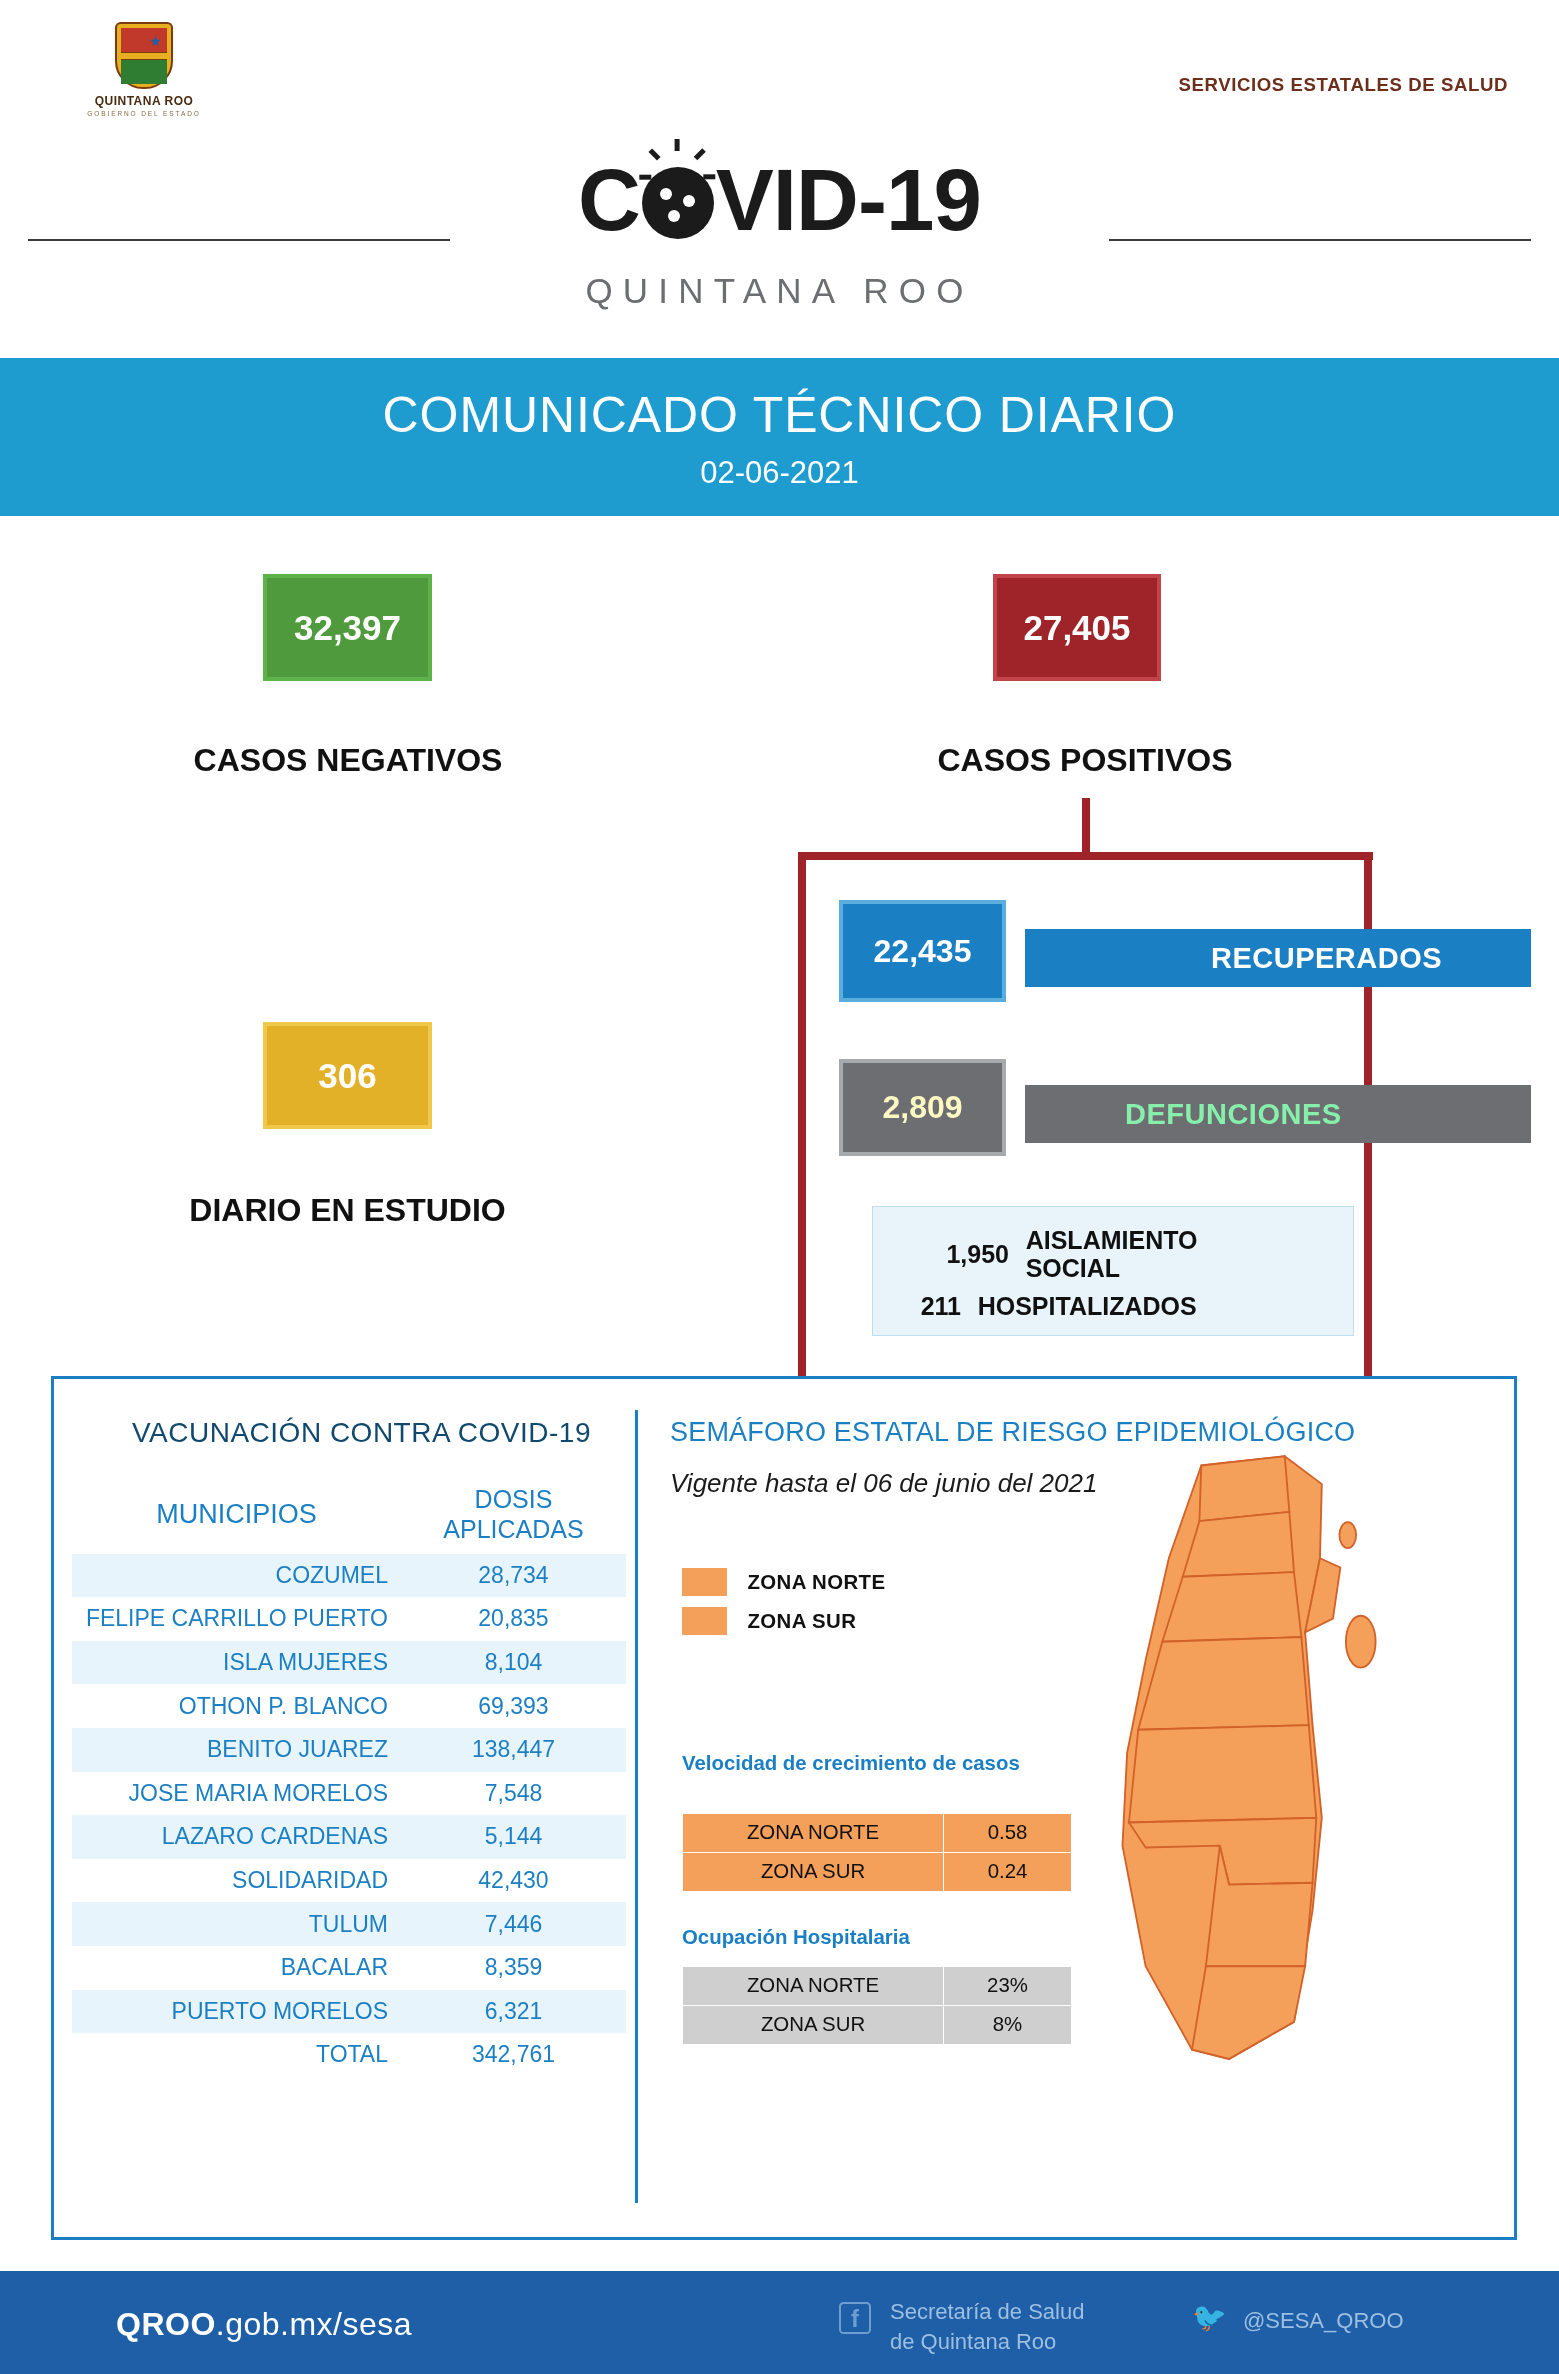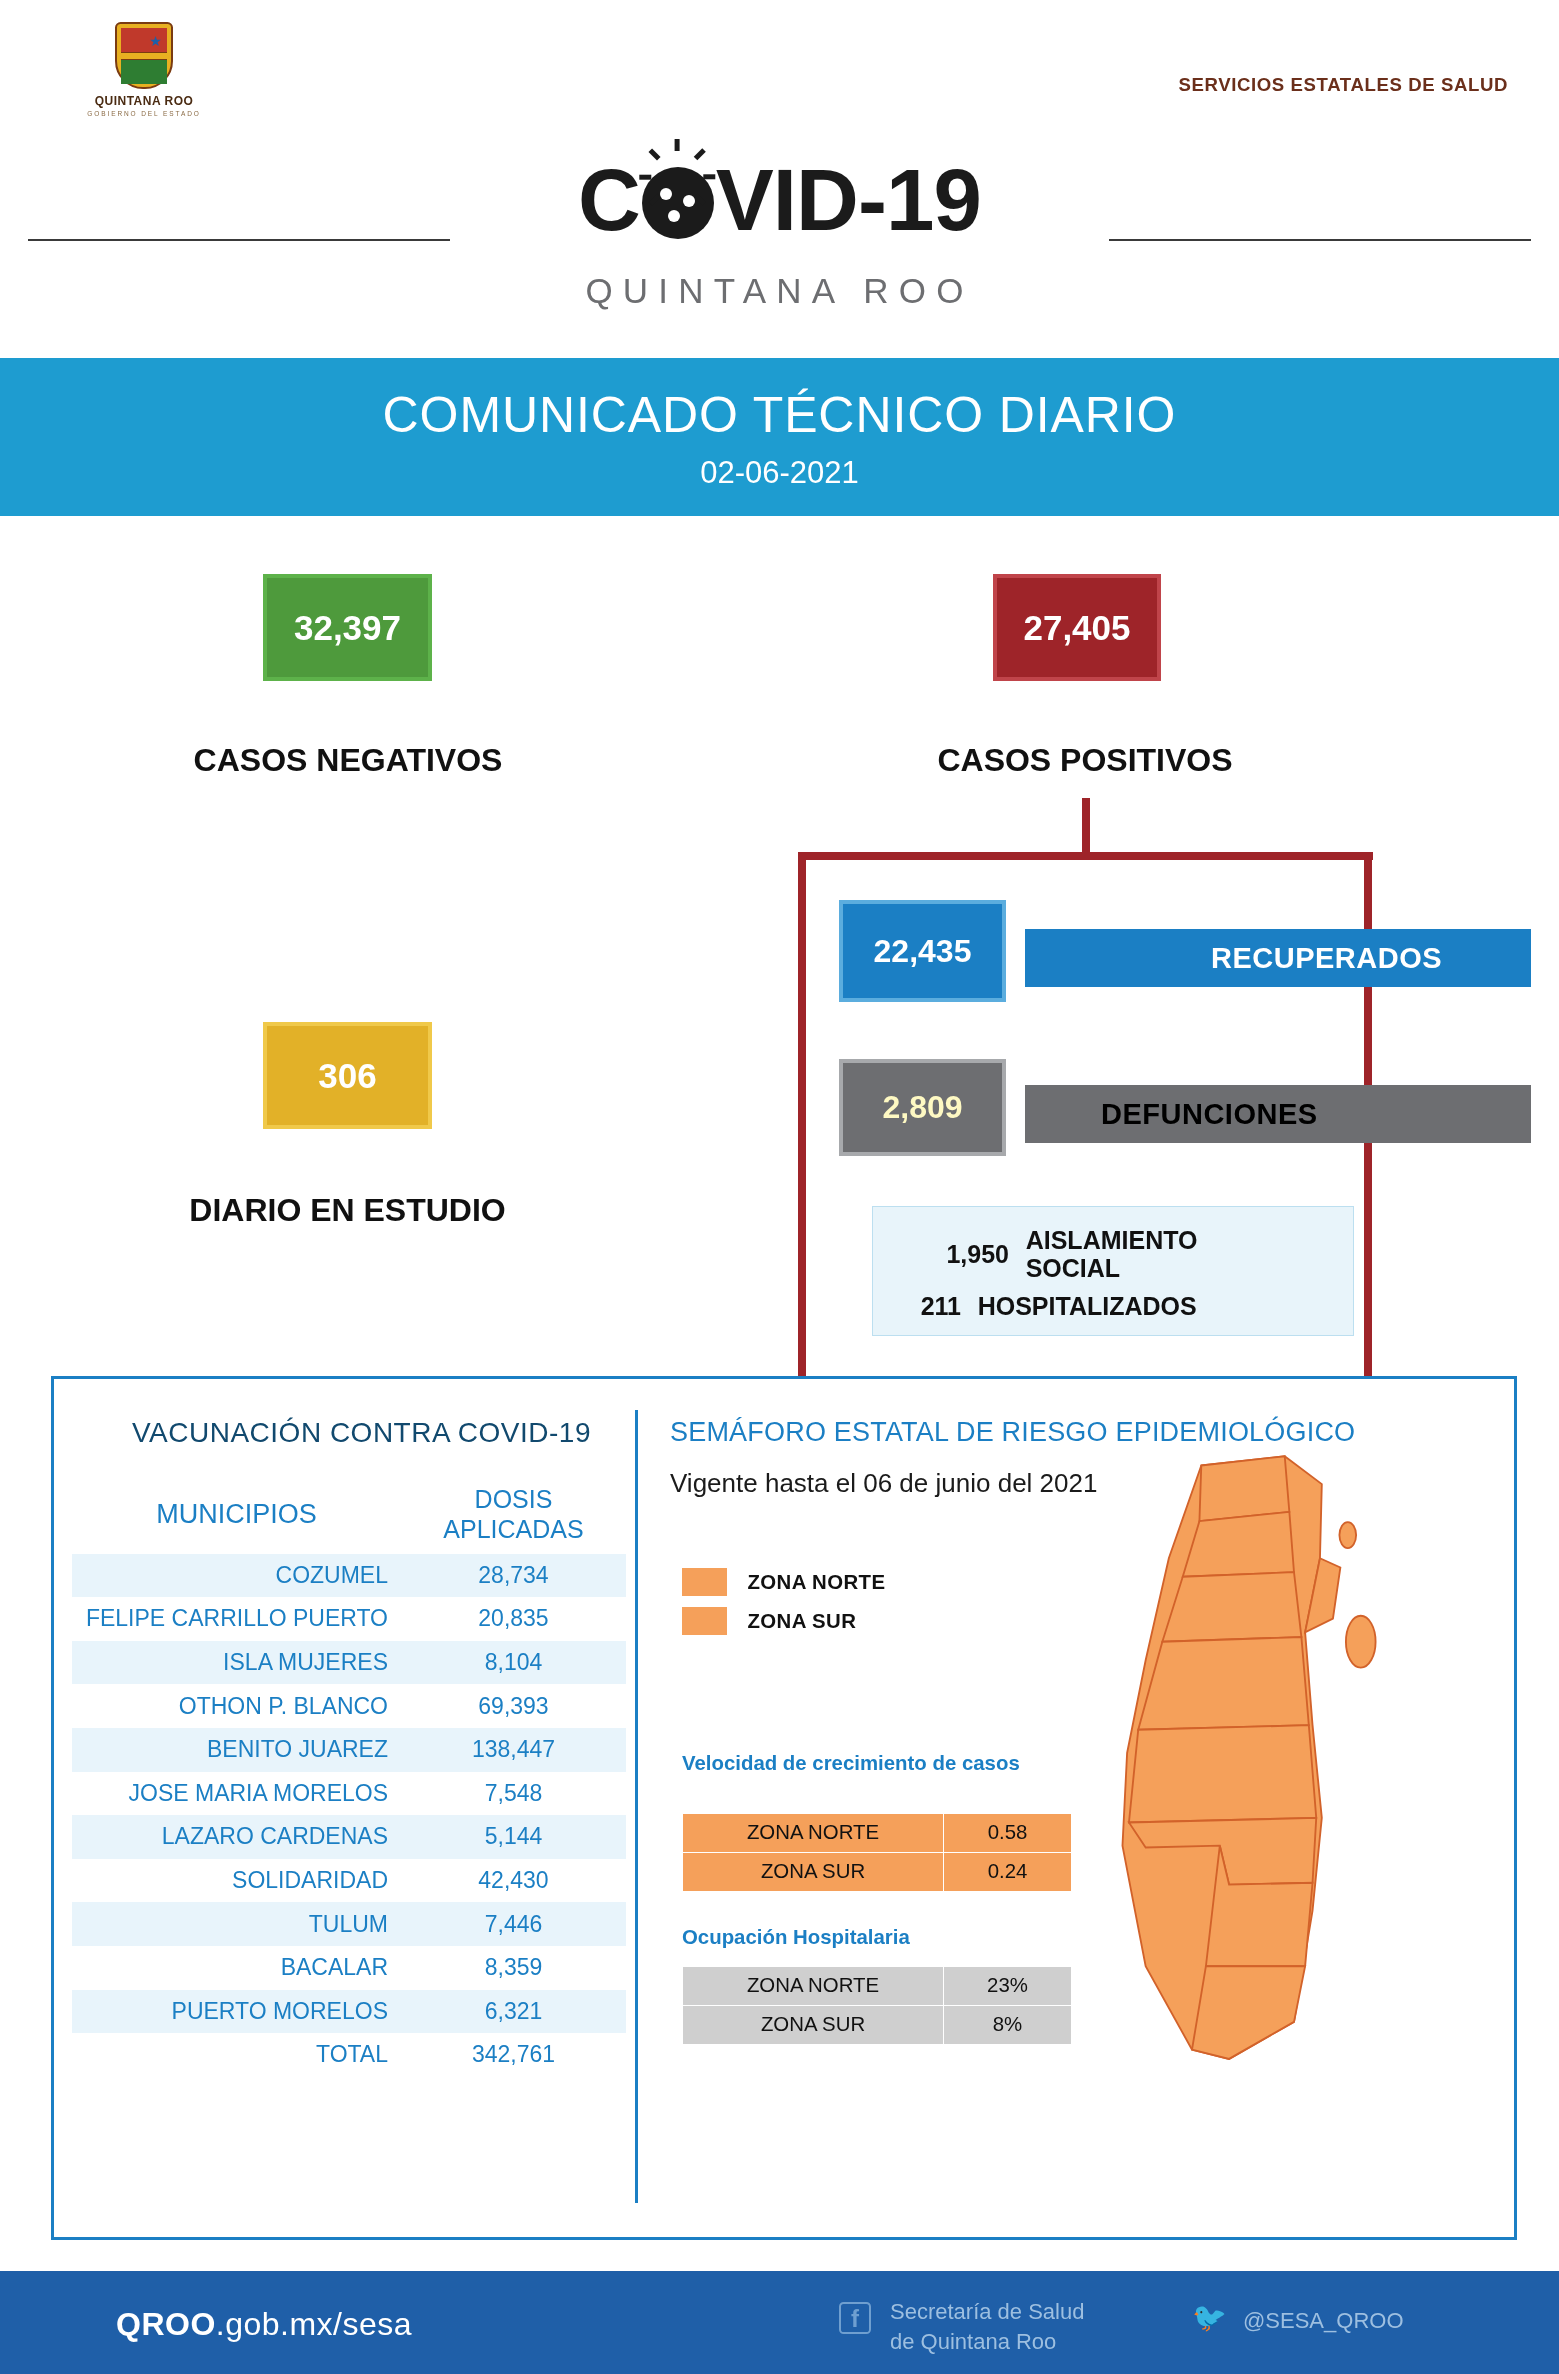--- a/index.html
+++ b/index.html
@@ -84,21 +84,21 @@
   .pos-label{position:absolute;left:890px;top:742px;width:390px;text-align:center;font-size:32px;font-weight:bold;color:#111;}
   .study-box{left:263px;top:1022px;width:169px;height:107px;background:#e2b128;border:4.6px solid #f0c94a;font-size:35px;}
   .study-label{position:absolute;left:148px;top:1192px;width:399px;text-align:center;font-size:32px;font-weight:bold;color:#111;}
 
   
   .conn-v{position:absolute;background:#9e2429;width:8.3px;}
   .conn-h{position:absolute;background:#9e2429;height:8.3px;}
 
   .rec-bar{position:absolute;left:1025px;top:929px;width:506px;height:58px;background:#1b7fc4;color:#fff;font-weight:bold;font-size:29px;display:flex;align-items:center;padding-left:186px;box-sizing:border-box;letter-spacing:0.5px;}
   .rec-box{position:absolute;left:839px;top:900px;width:167px;height:102px;background:#1b7fc4;border:4.6px solid #5badde;box-sizing:border-box;display:flex;align-items:center;justify-content:center;color:#fff;font-weight:bold;font-size:32px;}
-  .def-bar{position:absolute;left:1025px;top:1085px;width:506px;height:58px;background:#6d6e71;color:#000000;font-weight:bold;font-size:29px;display:flex;align-items:center;padding-left:76px;box-sizing:border-box;letter-spacing:0.5px;}
+  .def-bar{position:absolute;left:1025px;top:1085px;width:506px;height:58px;background:#6d6e71;color:#86efac;font-weight:bold;font-size:29px;display:flex;align-items:center;padding-left:100px;box-sizing:border-box;letter-spacing:0.5px;}
   .def-box{position:absolute;left:839px;top:1059px;width:167px;height:97px;background:#6d6e71;border:4.6px solid #a7a9ac;box-sizing:border-box;display:flex;align-items:center;justify-content:center;color:#fef9c3;font-weight:bold;font-size:32px;}
 
   .detail-box{position:absolute;left:872px;top:1206px;width:482px;height:130px;background:#e8f4fa;border:1.9px solid #bcdff0;box-sizing:border-box;}
   .detail-row{position:absolute;display:flex;align-items:center;}
   .detail-num{font-size:25px;font-weight:bold;color:#111;width:88px;text-align:right;}
   .detail-txt{font-size:25px;font-weight:bold;color:#111;margin-left:16.7px;line-height:1.15;}
 
   
   .panel{
     position:absolute;left:51px;top:1376px;width:1466px;height:864px;
@@ -109,21 +109,21 @@
   .vac-title{position:absolute;left:88px;top:1417px;width:547px;text-align:center;font-size:28px;color:#11496e;letter-spacing:0.5px;}
   .vac-table{position:absolute;left:72px;top:1475px;width:554px;border-collapse:collapse;}
   .vac-table th{color:#1b7fc4;font-size:25px;font-weight:normal;padding:9.3px 0;text-align:center;line-height:1.2;}
   .vac-table th.muni{font-size:27px;}
   .vac-table td{color:#1b7fc4;font-size:23px;padding:8.3px 13px;}
   .vac-table td.name{text-align:right;}
   .vac-table td.val{text-align:center;width:199px;}
   .vac-table tr.alt td{background:#e8f4fb;}
 
   .sem-title{position:absolute;left:670px;top:1417px;font-size:27px;color:#1b7fc4;letter-spacing:0.2px;}
-  .sem-sub{position:absolute;left:670px;top:1468px;font-size:26px;color:#1b1b1b;}
+  .sem-sub{position:absolute;left:670px;top:1468px;font-size:26px;color:#1b1b1b;font-style:italic;}
 
   .legend{position:absolute;left:682px;top:1568px;}
   .legend-row{display:flex;align-items:center;margin-bottom:11px;}
   .legend-sw{width:45px;height:28px;background:#f5a05a;}
   .legend-lbl{font-size:20.4px;color:#111;font-weight:bold;margin-left:20.4px;letter-spacing:0.4px;}
 
   .mini-title{position:absolute;font-size:20.4px;color:#1b7fc4;font-weight:bold;line-height:1.25;}
   .mini-table{position:absolute;border-collapse:collapse;width:390px;}
   .mini-table td{font-size:20.4px;color:#111;padding:7.4px 0;text-align:center;border:0.9px solid #fff;}
   .mini-table td.lbl{width:260px;}

